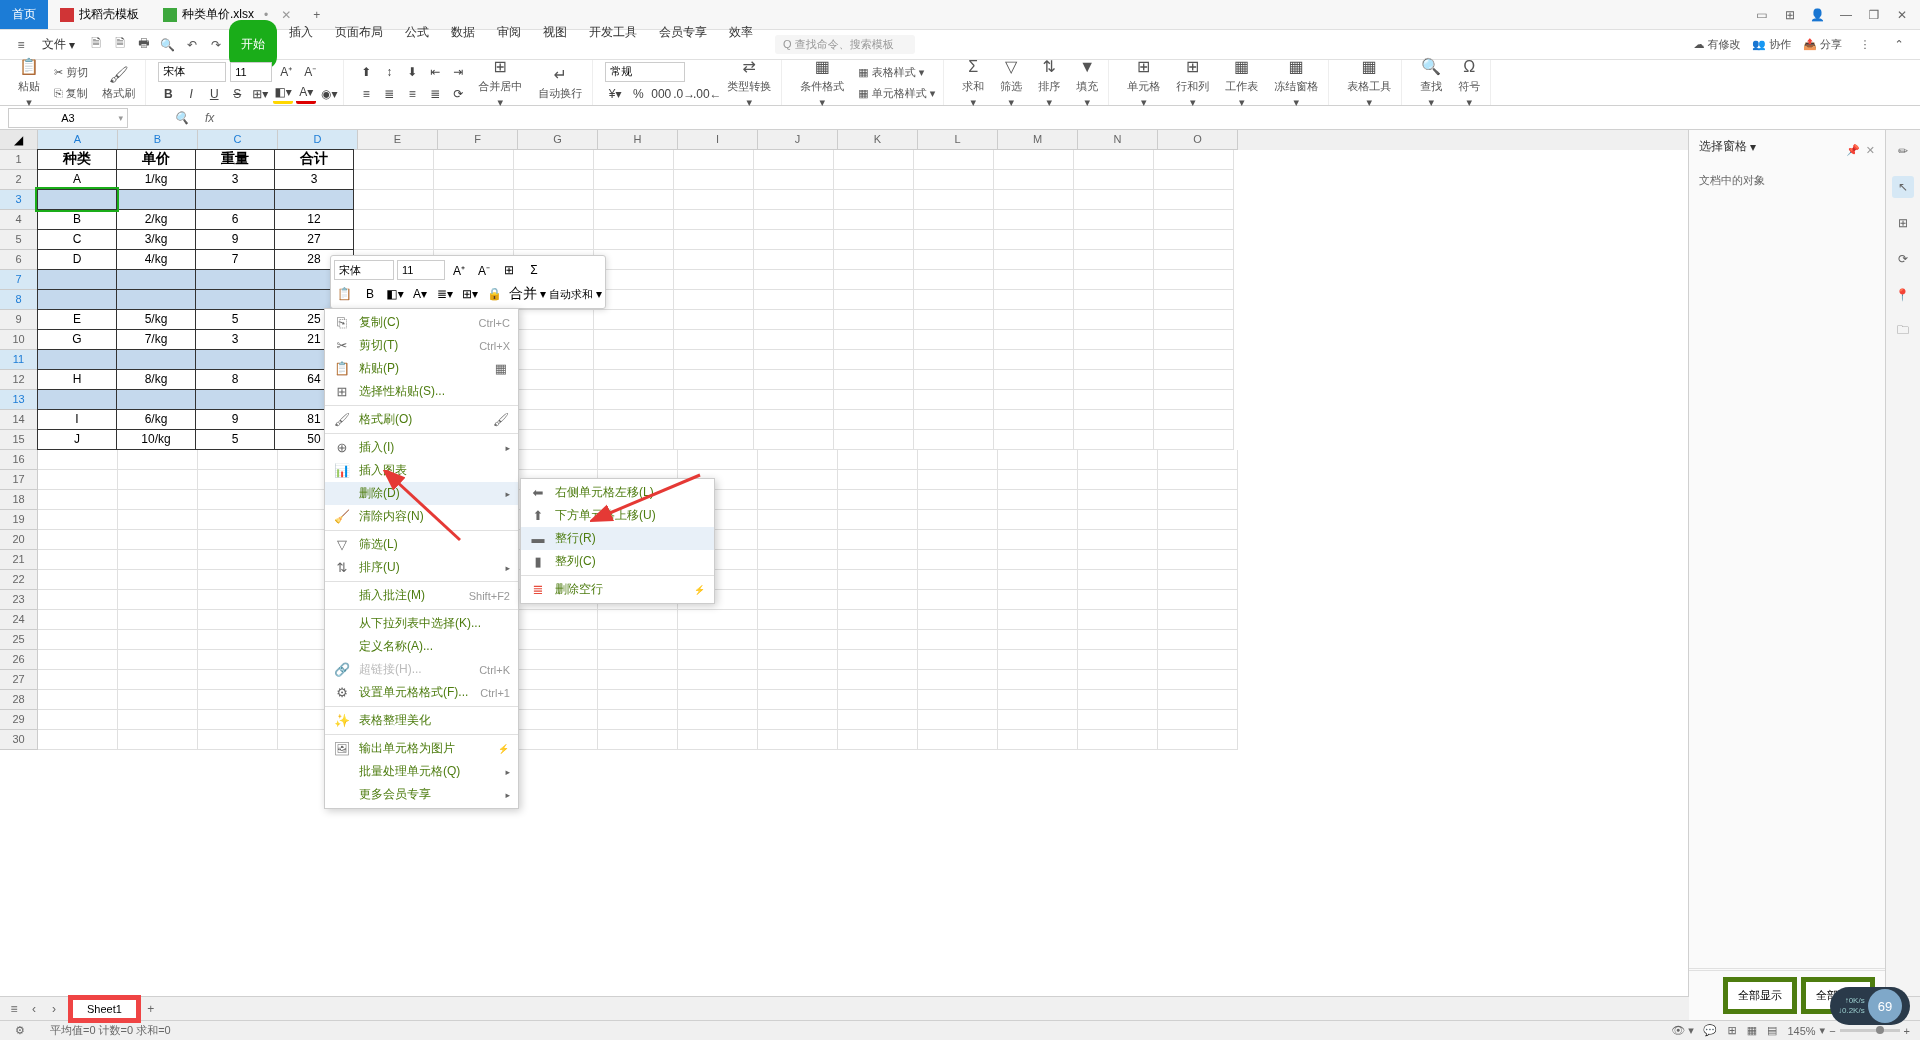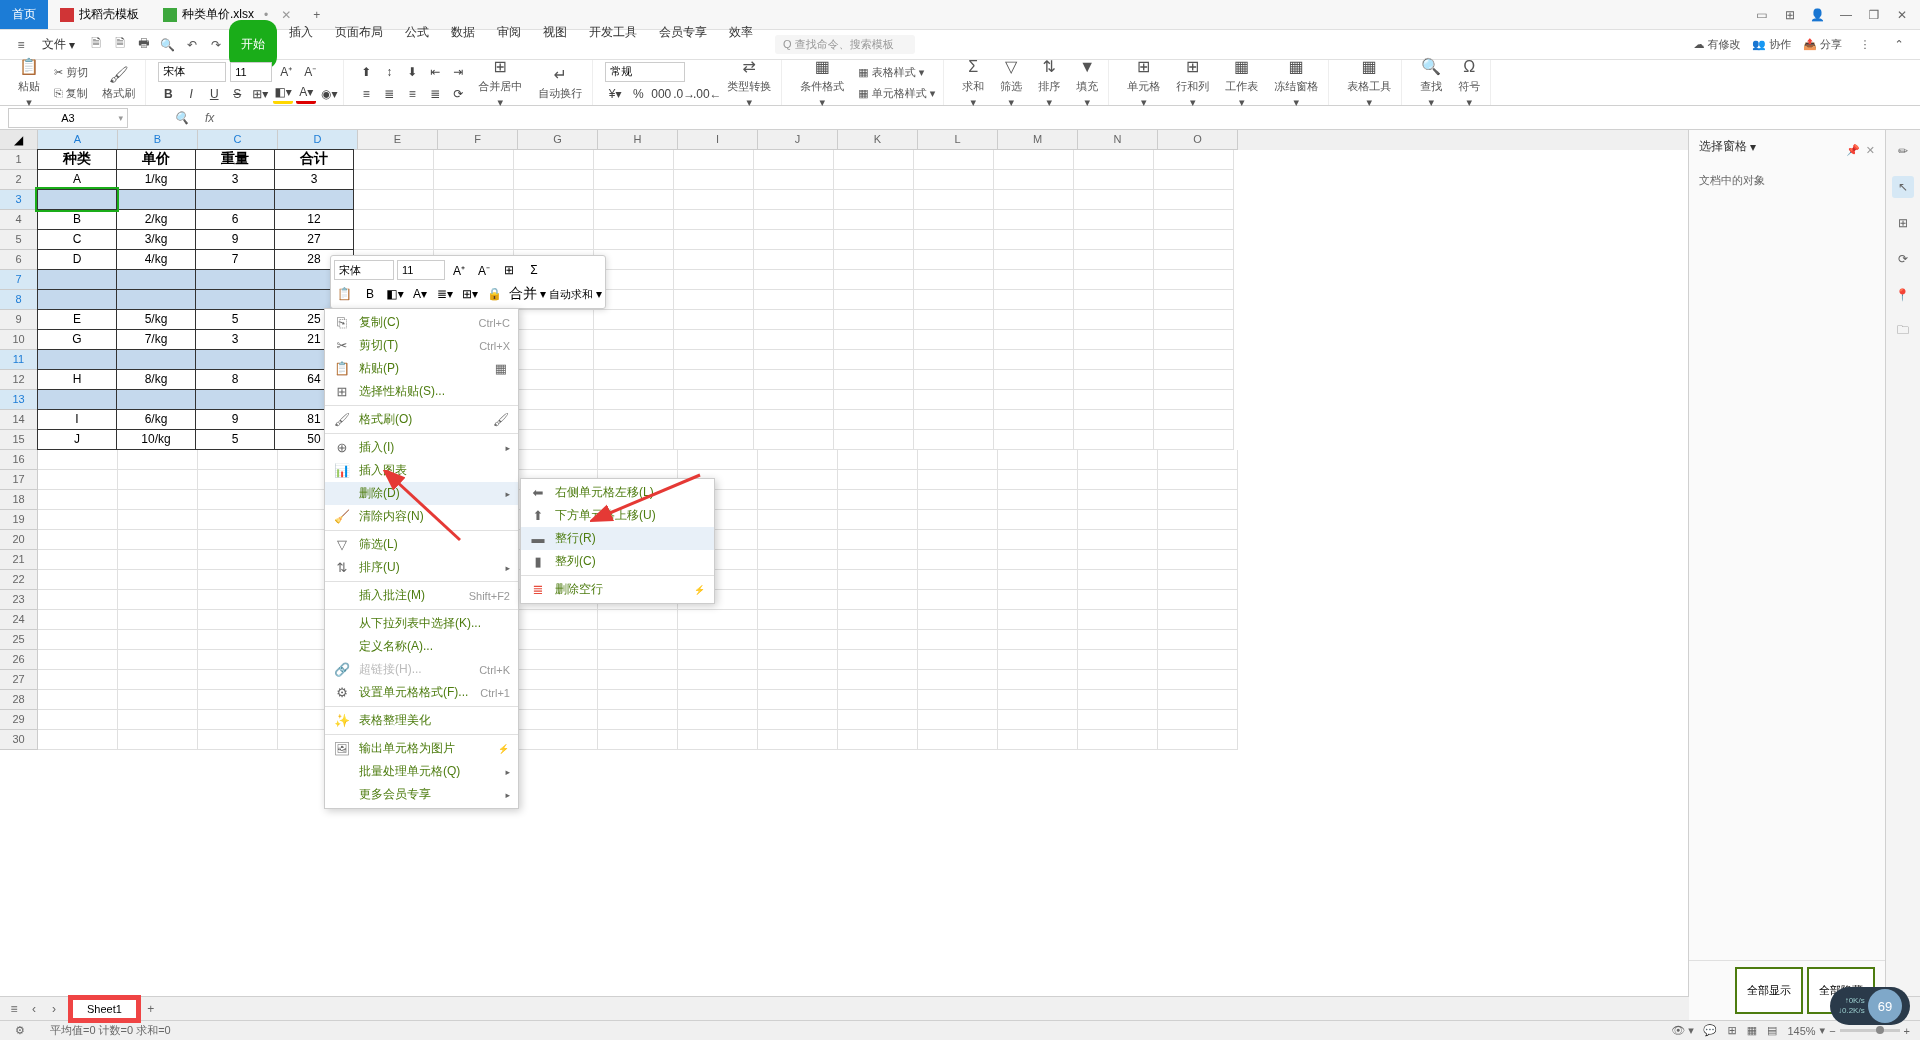--- a/index.html
+++ b/index.html
@@ -111,21 +111,21 @@
     
     .arrow { position: absolute; z-index: 200; pointer-events: none; }
     
     
     .sys-widget { position: fixed; bottom: 15px; right: 10px; width: 80px; height: 38px; background: #2a3a4a; border-radius: 19px; display: flex; align-items: center; padding: 0 8px; z-index: 300; }
     .sys-circle { width: 34px; height: 34px; border-radius: 50%; background: #7fa8c9; display: flex; align-items: center; justify-content: center; color: #fff; font-size: 13px; margin-left: auto; }
     .sys-stats { font-size: 8px; color: #9cc; display: flex; flex-direction: column; line-height: 10px; align-items: flex-end; }
     
     .panel-bottom { position: absolute; bottom: 0; left: 0; right: 0; padding: 6px 10px; background: #fafafa; border-top: 1px solid #e0e0e0; display: flex; align-items: center; justify-content: space-between; font-size: 11px; }
     .pb-btns { display: flex; gap: 4px; }
-    .pb-btn { padding: 14px 10px; border: 2px solid #4d7c0f; background: #fff; font-size: 11px; cursor: pointer; }
+    .pb-btn { padding: 6px 10px; border: 5px solid #4d7c0f; background: #fff; font-size: 11px; cursor: pointer; }
   </style>
 </head>
 <body>
 
 <div class="title-bar">
   <div class="tab active">
       <span>首页</span>
     </div>
   <div class="tab">
     <span class="tab-icon icon-red"></span>

